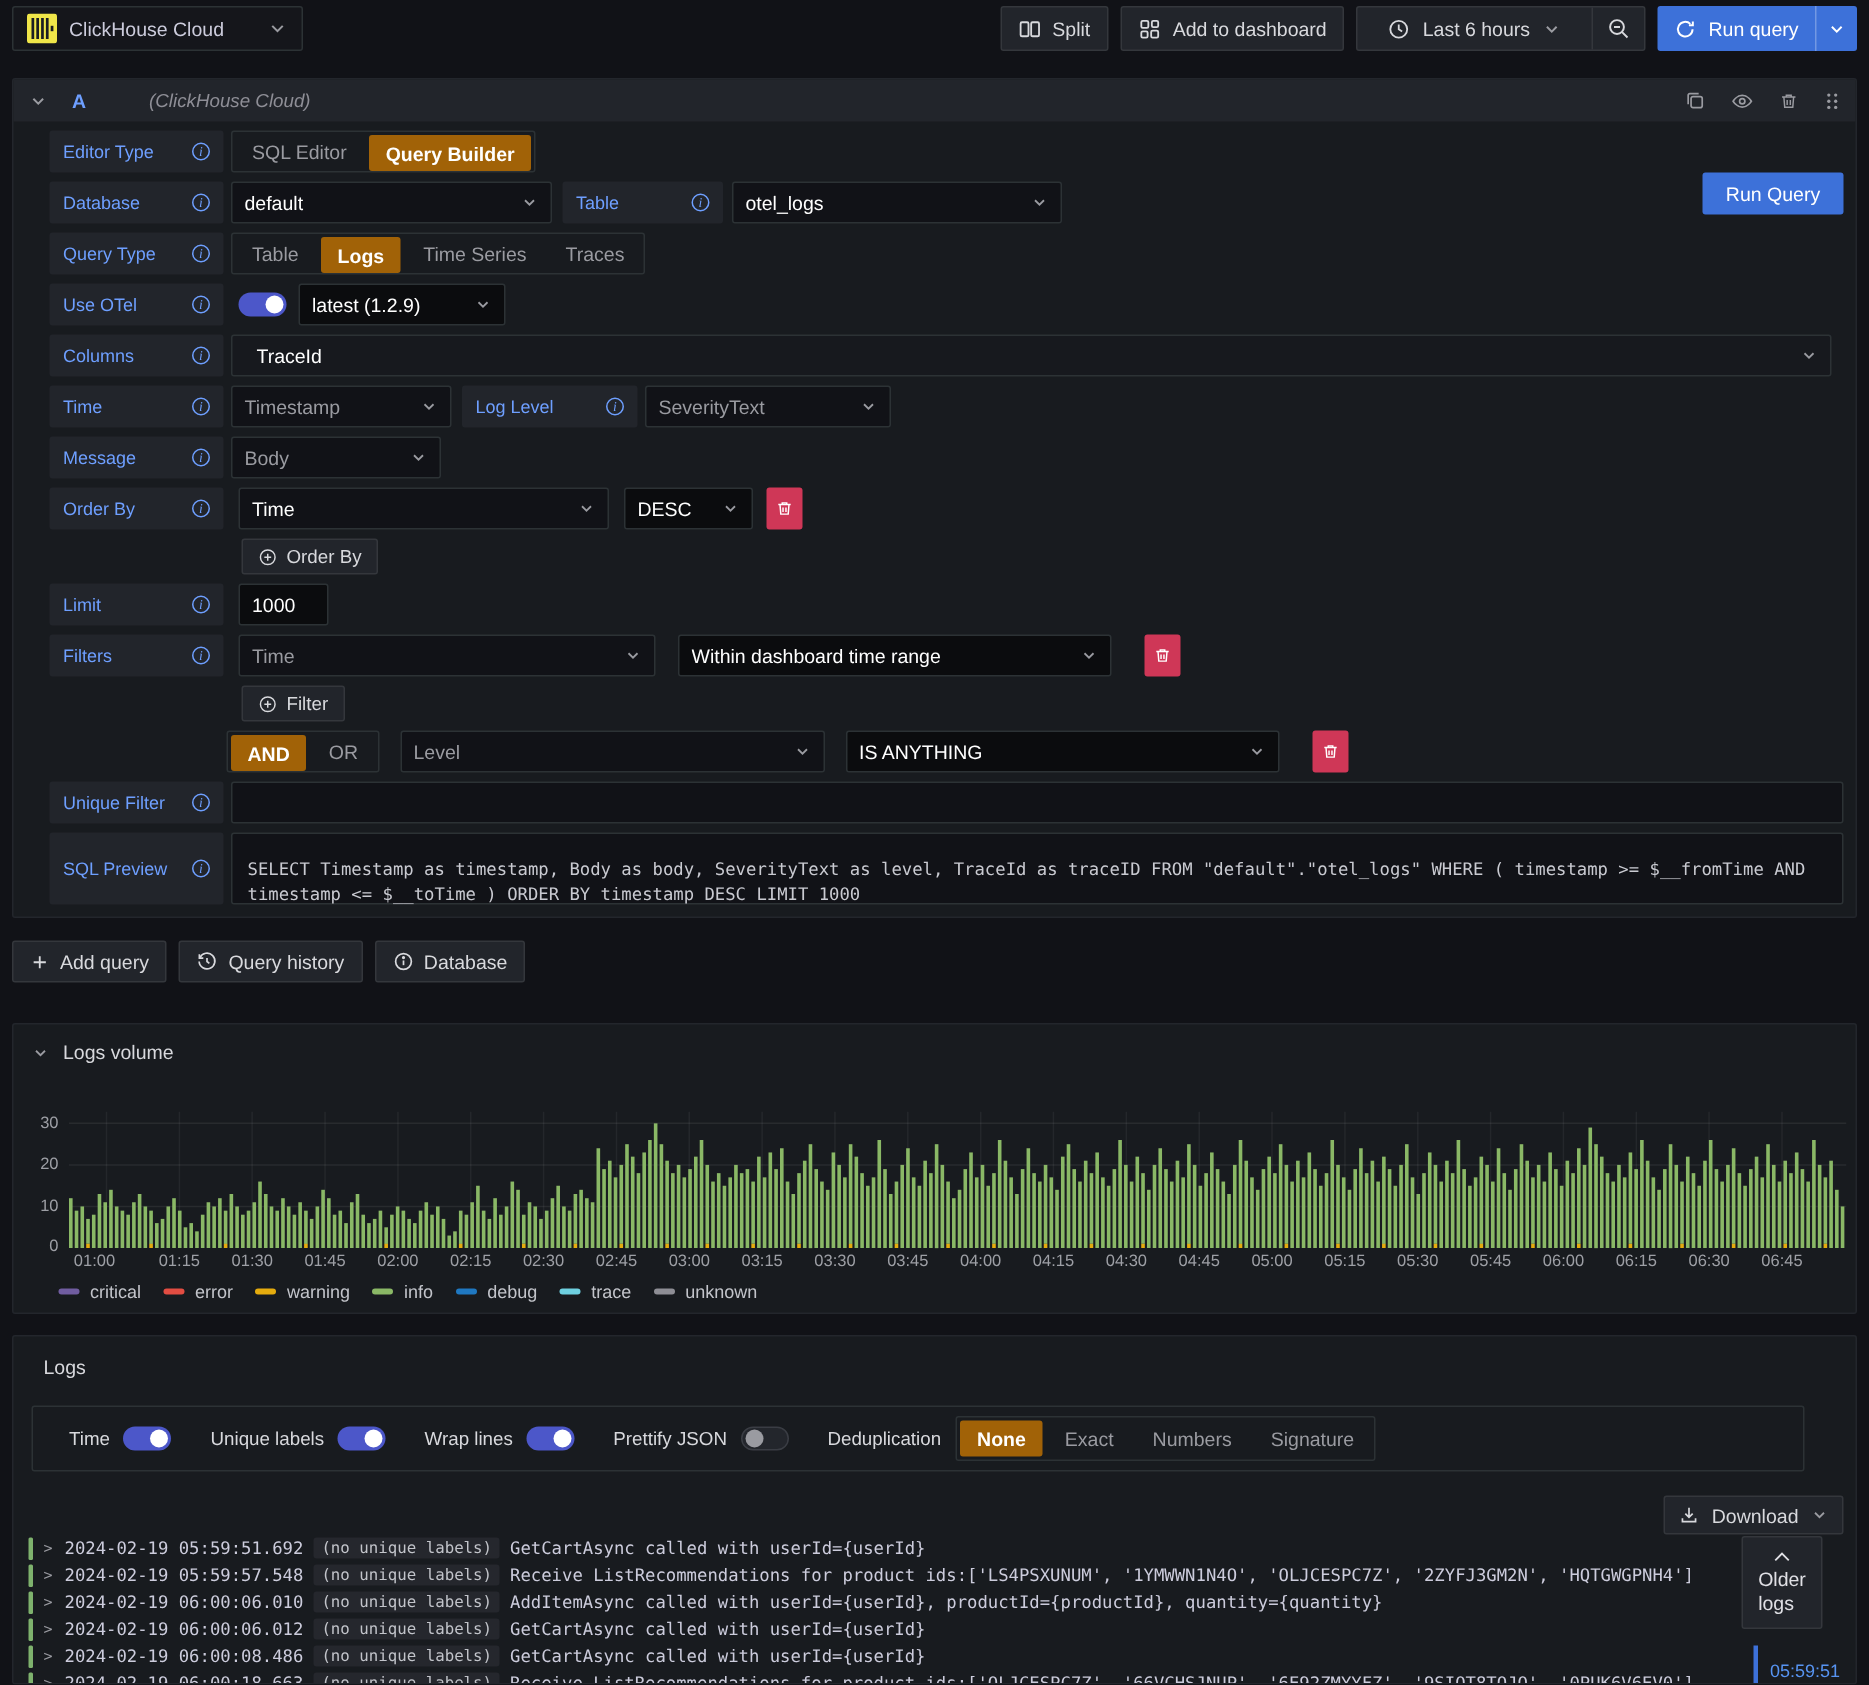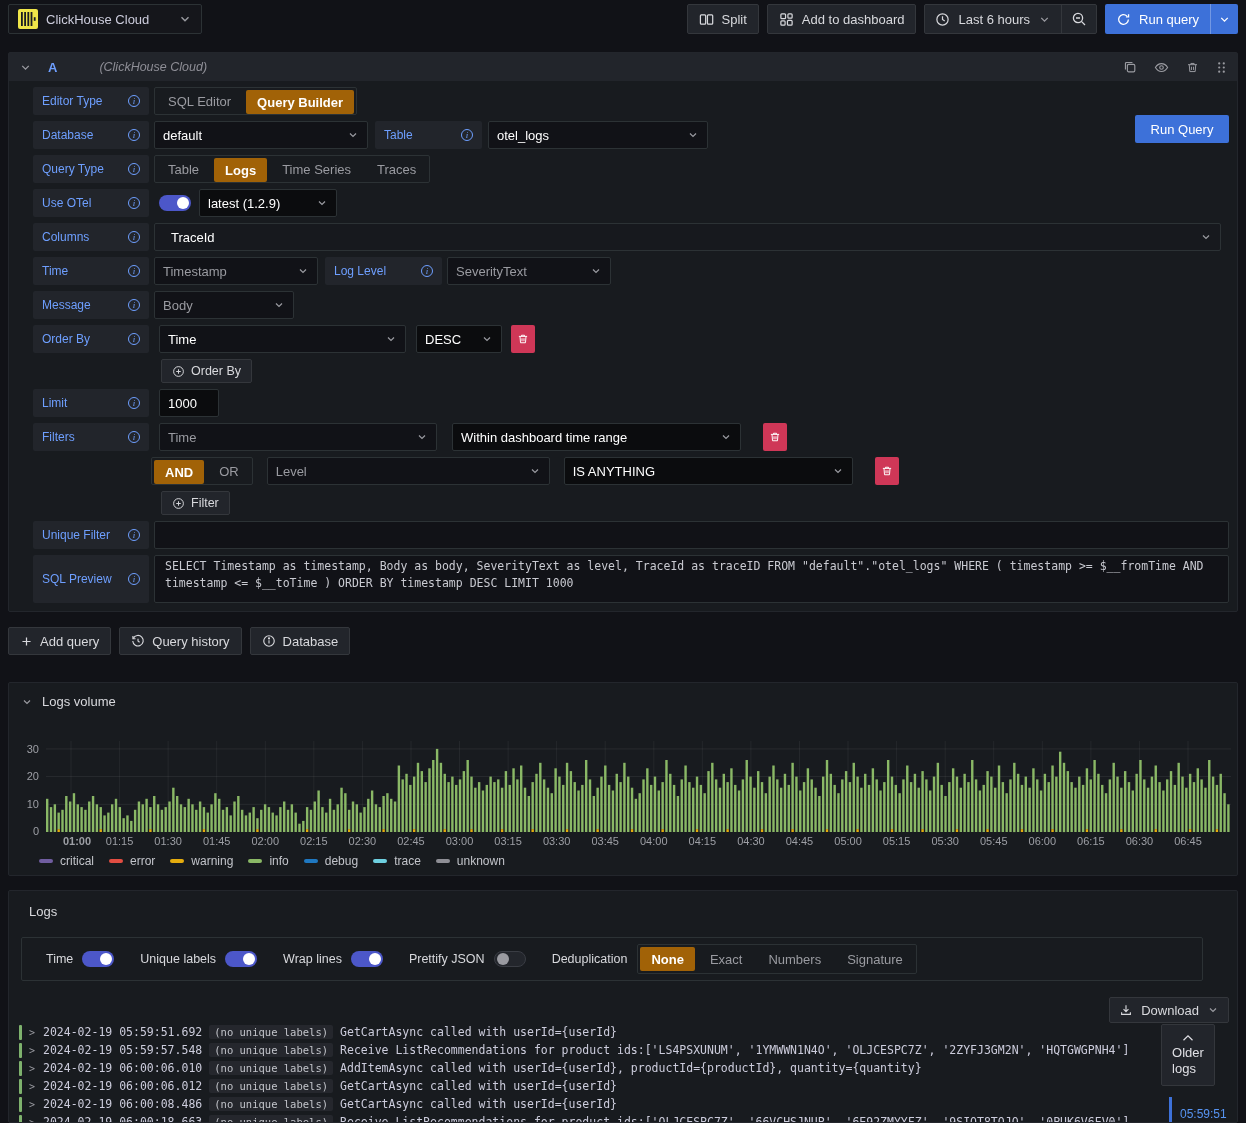--- a/index.html
+++ b/index.html
@@ -10,21 +10,21 @@
 
   
   .topbar { position:absolute; top:0; left:0; right:0; height:38px; }
   .ds-picker { position:absolute; left:8px; top:4px; width:194px; height:30px; background:#15161b;
     border:1px solid #2c3235; border-radius:2px; display:flex; align-items:center; gap:8px; padding:0 9px; }
   .ds-picker .carat { margin-left:auto; color:#9a9ba1; }
   .topbar-right { position:absolute; right:8px; top:4px; display:flex; gap:8px; align-items:center; }
   .tbtn { height:30px; background:#22252b; border:1px solid #34373c; border-radius:2px; display:flex;
     align-items:center; gap:8px; padding:0 11px; font-weight:500; color:#d8d9dd; }
   .tp-group { display:flex; height:30px; border:1px solid #34373c; border-radius:2px; background:#22252b; align-items:stretch; }
-  .tp-main { display:flex; align-items:center; gap:8px; padding:0 10px; font-weight:500; color:#d8d9dd;text-align:right; }
+  .tp-main { display:flex; align-items:center; gap:8px; padding:0 20px; font-weight:500; color:#d8d9dd;text-align:right; }
   .tp-zoom { display:flex; align-items:center; padding:0 9px; border-left:1px solid #34373c; color:#d8d9dd; }
   .run-btn { display:flex; height:30px; background:#3d71d9; border-radius:2px; color:#fff; font-weight:500; }
   .run-main { display:flex; align-items:center; gap:8px; padding:0 11px; }
   .run-caret { display:flex; align-items:center; padding:0 7px; border-left:1px solid rgba(255,255,255,.28); }
 
   
   .panel { position:absolute; left:8px; width:1230px; background:#181b1f; border:1px solid #23262c; border-radius:2px; }
 
   
   .query-panel { top:52px; height:560px; }
@@ -52,21 +52,21 @@
   .toggle { width:32px; height:16px; border-radius:9px; background:#4c57c9; position:relative; flex:none; align-self:center; }
   .toggle::after { content:""; position:absolute; width:12px; height:12px; border-radius:50%; background:#fff; top:2px; right:2px; }
   .toggle.off { background:#23262c; border:1px solid #3a3d44; }
   .toggle.off::after { background:#9a9ba1; left:2px; right:auto; top:1px; }
   .trash-btn { width:24px; background:#cf3757; border-radius:2px; color:#fff; display:flex; align-items:center;
     justify-content:center; flex:none; }
   .add-btn { background:#22252b; border:1px solid #34373c; border-radius:2px; color:#d8d9dd; display:flex;
     align-items:center; gap:6px; padding:0 10px; font-size:12.5px; font-weight:500; flex:none; }
   .wide-input { flex:1; background:#111217; border:1px solid #2c3235; border-radius:2px; }
   .sql-box { flex:1; background:#111217; border:1px solid #2c3235; border-radius:2px;
-    font-family:"DejaVu Sans Mono",monospace; font-size:11.5px; line-height:17px; color:#c9cad1; padding:2px 10px; height:48px; }
+    font-family:"DejaVu Sans Mono",monospace; font-size:11.5px; line-height:17px; color:#c9cad1; padding:15px 10px; height:48px; }
   .run-query-btn { position:absolute; right:8px; top:34px; width:94px; height:28px; background:#3d71d9; color:#fff;
     border-radius:2px; display:flex; align-items:center; justify-content:center; font-weight:500; font-size:13px; }
 
   .editor-footer { position:absolute; top:627px; left:8px; display:flex; gap:8px; }
   .footer-btn { height:28px; background:#22252b; border:1px solid #34373c; border-radius:2px; color:#d8d9dd;
     display:flex; align-items:center; gap:7px; padding:0 11px; font-weight:400; font-size:13px; }
 
   
   .volume-panel { top:682px; height:194px; }
   .vp-title { position:absolute; left:12px; top:11px; display:flex; gap:9px; align-items:center; color:#d8d9dd;
@@ -312,21 +312,21 @@
             </svg>
           </span>
       </div>
     </div>
 
     <div class="q-row">
       <div class="f-label">
         <span class="lbl">Time</span>
           <span class="info-i">i</span>
       </div>
-      <div class="select" style="width:164px">
+      <div class="select" style="width:147px">
         <span class="val dim">Timestamp</span>
         <span class="carat">
             <svg width="12" height="12" viewBox="0 0 16 16" fill="none" stroke="currentColor" stroke-width="1.6">
               <path d="M4 6l4 4 4-4"></path>
             </svg>
           </span>
       </div>
       <div class="f-label" style="width:117px;margin-left:2px">
         <span class="lbl">Log Level</span>
           <span class="info-i">i</span>
@@ -422,20 +422,30 @@
         <span class="carat">
             <svg width="12" height="12" viewBox="0 0 16 16" fill="none" stroke="currentColor" stroke-width="1.6">
               <path d="M4 6l4 4 4-4"></path>
             </svg>
           </span>
       </div>
       <div class="trash-btn" style="margin-left:17px">
         <svg width="12" height="12" viewBox="0 0 16 16" fill="none" stroke="#fff" stroke-width="1.3">
             <path d="M2.5 4.5h11M6 4.5V3h4v1.5M4 4.5l.7 8.5h6.6l.7-8.5M6.7 7v4M9.3 7v4"></path>
           </svg>
+      </div>
+    </div>
+
+    <div class="q-row small">
+      <div class="add-btn" style="margin-left:128px">
+        <svg width="13" height="13" viewBox="0 0 16 16" fill="none" stroke="currentColor" stroke-width="1.2">
+            <circle cx="8" cy="8" r="6"></circle>
+            <path d="M8 5.2v5.6M5.2 8h5.6"></path>
+          </svg>
+        <span>Filter</span>
       </div>
     </div>
 
     <div class="q-row">
       <div class="seg" style="margin-left:118px">
           <span class="seg-opt seg-active">AND</span>
           <span class="seg-opt">OR</span>
         </div>
       <div class="select" style="width:283px;margin-left:9px">
         <span class="val dim">Level</span>
@@ -450,30 +460,20 @@
         <span class="carat">
             <svg width="12" height="12" viewBox="0 0 16 16" fill="none" stroke="currentColor" stroke-width="1.6">
               <path d="M4 6l4 4 4-4"></path>
             </svg>
           </span>
       </div>
       <div class="trash-btn" style="margin-left:17px">
         <svg width="12" height="12" viewBox="0 0 16 16" fill="none" stroke="#fff" stroke-width="1.3">
             <path d="M2.5 4.5h11M6 4.5V3h4v1.5M4 4.5l.7 8.5h6.6l.7-8.5M6.7 7v4M9.3 7v4"></path>
           </svg>
-      </div>
-    </div>
-
-    <div class="q-row small">
-      <div class="add-btn" style="margin-left:128px">
-        <svg width="13" height="13" viewBox="0 0 16 16" fill="none" stroke="currentColor" stroke-width="1.2">
-            <circle cx="8" cy="8" r="6"></circle>
-            <path d="M8 5.2v5.6M5.2 8h5.6"></path>
-          </svg>
-        <span>Filter</span>
       </div>
     </div>
 
     <div class="q-row">
       <div class="f-label">
         <span class="lbl">Unique Filter</span>
           <span class="info-i">i</span>
       </div>
       <div class="wide-input"></div>
     </div>
@@ -899,21 +899,21 @@
         <rect x="1162.06" y="19.0" width="2.4" height="72.0" fill="#8ab866"></rect>
         <rect x="1165.89" y="35.6" width="2.4" height="55.4" fill="#8ab866"></rect>
         <rect x="1169.71" y="43.9" width="2.4" height="44.3" fill="#8ab866"></rect>
         <rect x="1169.71" y="88.2" width="2.4" height="2.8" fill="#e5ac0e"></rect>
         <rect x="1173.53" y="32.8" width="2.4" height="58.2" fill="#8ab866"></rect>
         <rect x="1177.35" y="52.2" width="2.4" height="38.8" fill="#8ab866"></rect>
         <rect x="1181.18" y="63.3" width="2.4" height="27.7" fill="#8ab866"></rect>
       </svg>
   </div>
   <div id="x-ticks">
-      <div class="xtick" style="left: 68px; font-weight: bold;">01:00</div>
+      <div class="xtick" style="left: 54px;">01:00</div>
       <div class="xtick" style="left: 110.565px;">01:15</div>
       <div class="xtick" style="left: 159.13px;">01:30</div>
       <div class="xtick" style="left: 207.695px;">01:45</div>
       <div class="xtick" style="left: 256.26px;">02:00</div>
       <div class="xtick" style="left: 304.825px;">02:15</div>
       <div class="xtick" style="left: 353.39px;">02:30</div>
       <div class="xtick" style="left: 401.955px;">02:45</div>
       <div class="xtick" style="left: 450.52px;">03:00</div>
       <div class="xtick" style="left: 499.085px;">03:15</div>
       <div class="xtick" style="left: 547.65px;">03:30</div>

